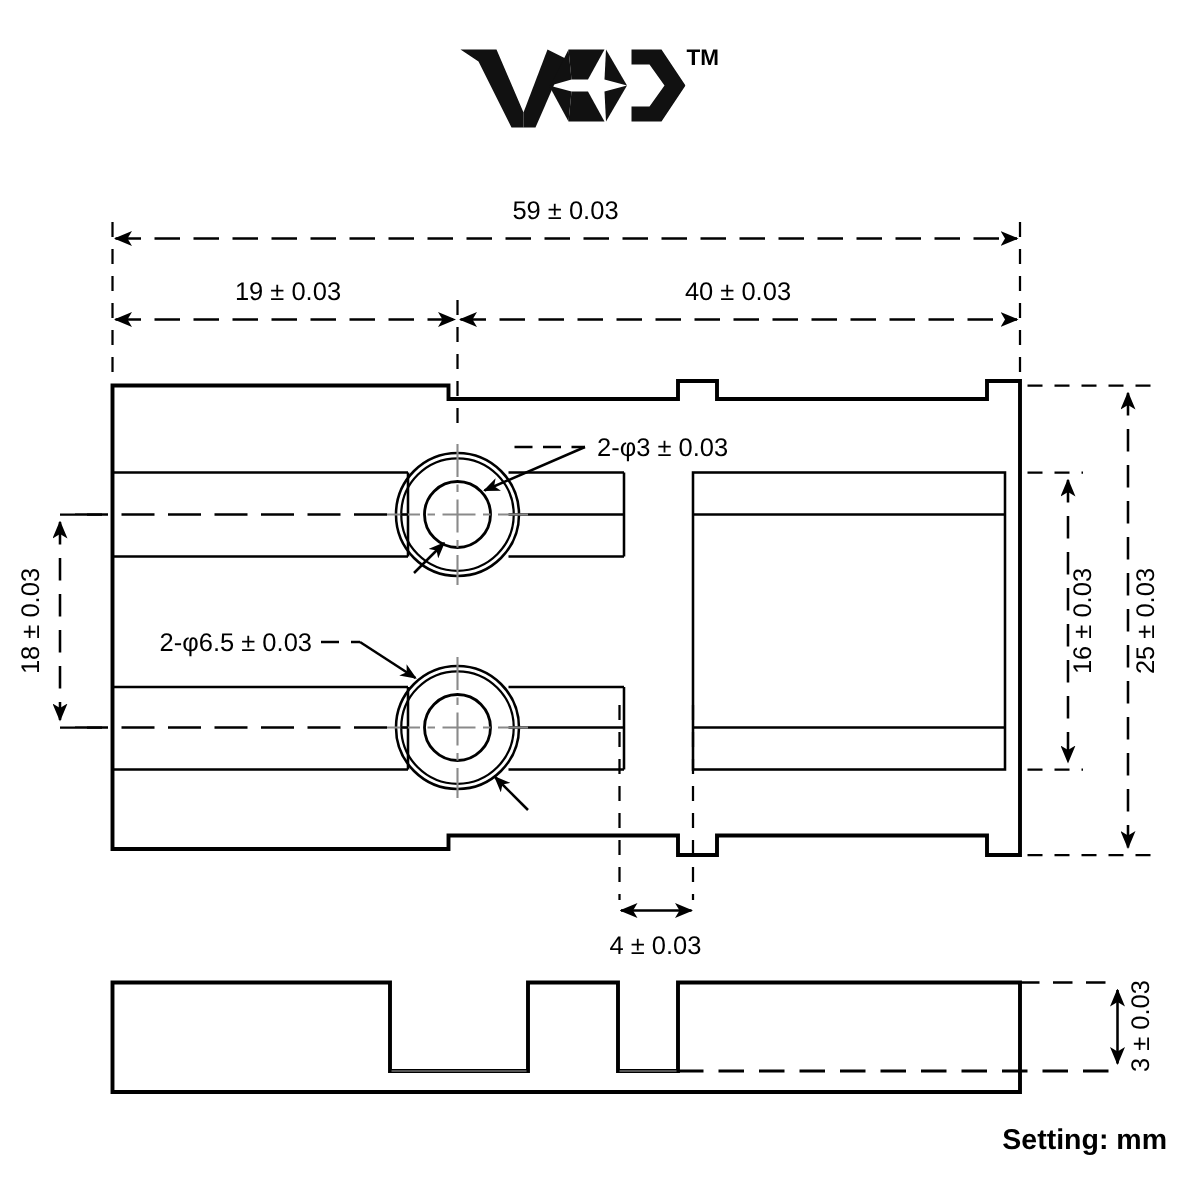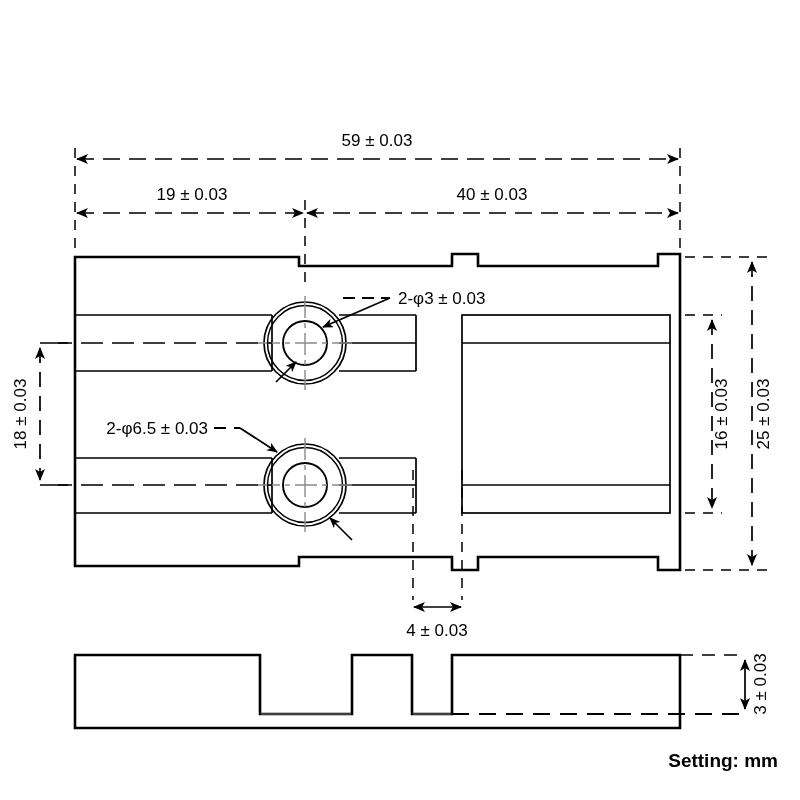--- a/index.html
+++ b/index.html
@@ -86,20 +86,38 @@
     fill: #000000;
   }
 </style>
 </head>
 <body>
 
 <div id="page">
 
   <div class="header">
 
+    <div class="logo-wrap">
+      <svg class="logo-mark" width="152" height="58" viewBox="0 0 152 58">
+
+        <polygon points="2,4 26,4 44,46 44,56 36,56 14,12 2,4" fill="#111111"></polygon>
+        <polygon points="44,46 44,56 52,56 72,10 60,4 44,46" fill="#111111"></polygon>
+
+        <polygon points="74,4 98,4 87,24 76,24" fill="#111111"></polygon>
+        <polygon points="74,4 76,24 62,28 62,28" fill="#111111"></polygon>
+        <polygon points="61,28 76,32 74,52 61,28" fill="#111111"></polygon>
+        <polygon points="76,32 87,32 98,52 74,52" fill="#111111"></polygon>
+        <polygon points="99,4 113,28 98,24 99,4" fill="#111111"></polygon>
+        <polygon points="98,32 113,28 99,52 98,32" fill="#111111"></polygon>
+
+        <polygon points="116,4 136,4 152,28 136,52 116,52 116,42 128,42 138,28 128,14 116,14" fill="#111111"></polygon>
+        <polygon points="116,16 126,28 116,40" fill="#ffffff"></polygon>
+      </svg>
+      <span class="logo-tm">TM</span>
+    </div>
 
   </div>
 
   <svg id="drawing" viewBox="0 0 800 800">
 
     <defs>
       <marker id="arrR" markerWidth="12" markerHeight="10" refX="11" refY="5" orient="auto" markerUnits="userSpaceOnUse">
         <path d="M0,0 L12,5 L0,10 L3,5 Z" fill="#000"></path>
       </marker>
       <marker id="arrL" markerWidth="12" markerHeight="10" refX="1" refY="5" orient="auto" markerUnits="userSpaceOnUse">

